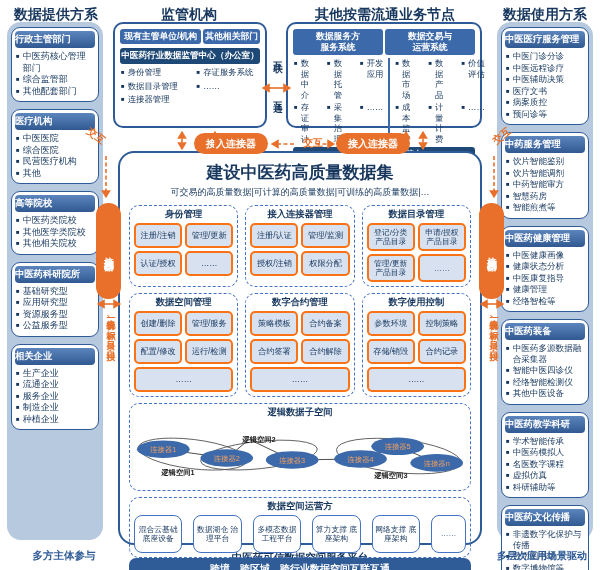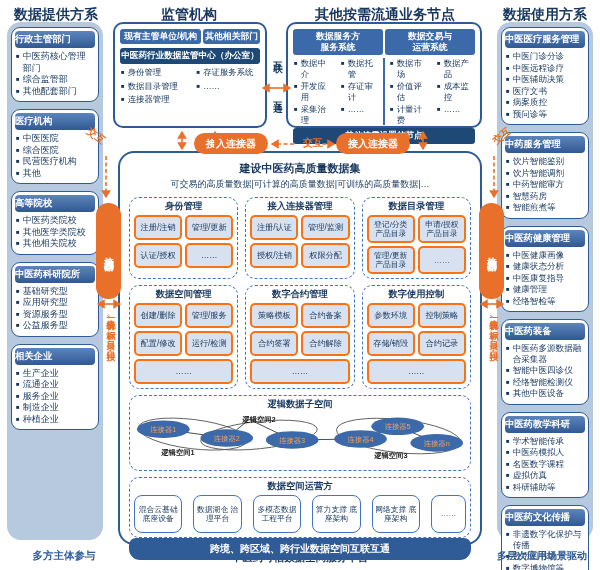--- a/index.html
+++ b/index.html
@@ -23,41 +23,41 @@
   #regbox{left:113px;width:154px;height:106px;}
   #flowbox{left:286px;width:196px;height:106px;}
   .hchips{display:flex;gap:2px;}
   .hchip{background:#3C69A9;color:#fff;font-weight:bold;font-size:8.8px;text-align:center;border-radius:3px;
          padding:2px 1px;display:flex;flex-direction:column;justify-content:center;line-height:11px;}
   .darkbar{background:#1E4976;color:#fff;font-weight:bold;font-size:8.6px;text-align:center;border-radius:3px;
            padding:2px 0;margin-top:4px;white-space:nowrap;}
   .regcols{display:flex;margin-top:3px;}
   .regcol{display:flex;flex-direction:column;gap:2px;}
   .flowcols{display:flex;margin-top:3px;}
-  .flowcol{flex:1;display:grid;grid-template-columns:1fr 1fr;gap:2px 8px;align-content:start;}
+  .flowcol{flex:1;display:grid;grid-template-columns:1fr 1fr 1fr;gap:2px 16px;align-content:start;}
   .flowcol .li,.regcol .li{font-size:8.4px;line-height:10.5px;}
   .flowcol.second{border-left:2px solid #3C69A9;padding-left:4px;margin-left:4px;}
   
   .vt{position:absolute;writing-mode:vertical-rl;font-size:9.5px;font-weight:bold;color:#17375E;letter-spacing:1px;}
   
   .pill{position:absolute;top:133px;width:74px;height:21px;background:#E8702A;border-radius:11px;color:#fff;
         font-size:10px;font-weight:bold;text-align:center;line-height:21px;z-index:5;}
   #interactC{position:absolute;left:292px;top:136px;width:42px;text-align:center;color:#E8702A;
              font-weight:bold;font-size:10px;z-index:5;}
   .diag{position:absolute;color:#E8702A;font-weight:bold;font-size:10px;z-index:5;}
   .vpill{position:absolute;top:203px;width:25px;height:96px;background:#E8702A;border-radius:12px;color:#fff;
          font-weight:bold;font-size:10px;writing-mode:vertical-rl;display:flex;align-items:center;
          justify-content:center;letter-spacing:1px;z-index:5;}
   .vuni{position:absolute;top:312px;height:175px;color:#E8702A;font-size:9px;font-weight:bold;
         writing-mode:vertical-rl;letter-spacing:0.5px;}
   
   #platform{position:absolute;left:118px;top:151px;width:364px;height:394px;background:#fff;
             border:2px solid #2E5B97;border-radius:16px;box-sizing:border-box;padding:5px 9px;
             display:flex;flex-direction:column;z-index:1;}
-  .ptitle{text-align:center;font-size:11px;font-weight:bold;color:#17375E;margin-top:3px;}
+  .ptitle{text-align:center;font-size:17px;font-weight:bold;color:#17375E;margin-top:3px;}
   .psub{text-align:center;font-size:9px;color:#17375E;margin-top:2px;}
   .mrow{display:flex;gap:7px;margin-top:6px;}
   .mod{flex:1;border:1.6px dashed #4472C4;border-radius:10px;padding:2px 4px 4px;box-sizing:border-box;background:#fff;}
   .mtitle{text-align:center;font-size:9.3px;font-weight:bold;color:#17375E;margin-bottom:2px;}
   .chips{display:grid;grid-template-columns:1fr 1fr;gap:3px;}
   .chip{background:#D7E1EF;border:2px solid #f97316;border-radius:5px;font-size:8.2px;color:#17375E;
         text-align:center;padding:3px 0;display:flex;align-items:center;justify-content:center;min-height:15px;}
   .chip.two{font-size:7.8px;line-height:9px;padding:1px 2px;min-height:22px;}
   .chip.wide{grid-column:1/3;}
   .sub{border:1.6px dashed #4472C4;border-radius:10px;margin-top:6px;padding:2px 4px 1px;}
@@ -294,21 +294,21 @@
           <div class="chip">参数环境</div>
           <div class="chip">控制策略</div>
           <div class="chip">存储/销毁</div>
           <div class="chip">合约记录</div>
           <div class="chip wide">……</div>
         </div>
       </div>
     </div>
 
     <div class="sub">
-      <div class="mtitle" style="margin-bottom:0">逻辑数据子空间</div>
+      <div class="mtitle" style="margin-bottom:12px">逻辑数据子空间</div>
       <svg width="100%" height="54" viewBox="0 0 340 54">
         <ellipse cx="60" cy="23" rx="56" ry="15" fill="none" stroke="#555" stroke-width="0.9" transform="rotate(7 60 23)"></ellipse>
         <ellipse cx="128" cy="24" rx="60" ry="14" fill="none" stroke="#555" stroke-width="0.9" transform="rotate(-6 128 24)"></ellipse>
         <ellipse cx="271" cy="25" rx="64" ry="17" fill="none" stroke="#555" stroke-width="0.9" transform="rotate(6 271 25)"></ellipse>
         <path d="M30,18 L95,27 M95,27 L118,8 L162,29 L232,28 M232,28 L270,15 L310,32" fill="none" stroke="#333" stroke-width="0.9"></path>
         <ellipse cx="30" cy="18" rx="27" ry="9" fill="#3C69A9"></ellipse>
         <ellipse cx="95" cy="27" rx="27" ry="9" fill="#3C69A9"></ellipse>
         <ellipse cx="162" cy="29" rx="27" ry="9" fill="#3C69A9"></ellipse>
         <ellipse cx="232" cy="28" rx="27" ry="9" fill="#3C69A9"></ellipse>
         <ellipse cx="270" cy="15" rx="27" ry="9" fill="#3C69A9"></ellipse>

